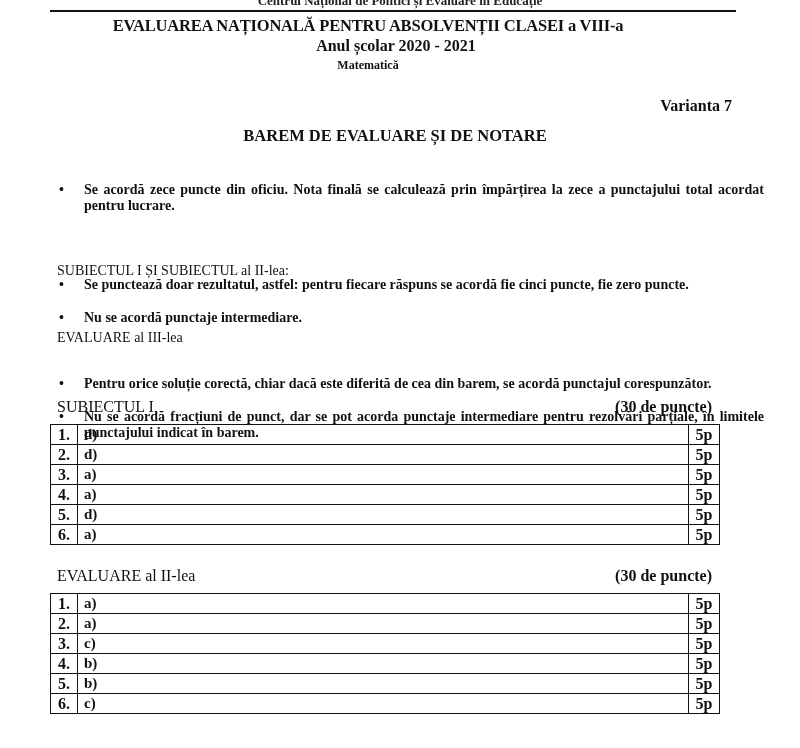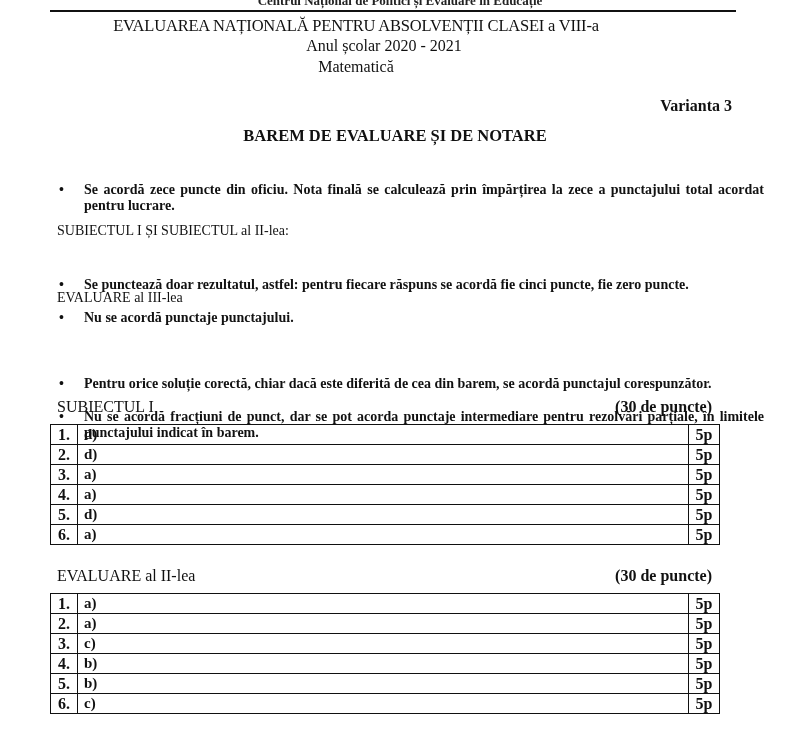--- a/index.html
+++ b/index.html
@@ -8,31 +8,31 @@
     font-family: "Liberation Serif", serif; color: #111;
   }
   .hdr-cut {
     position: absolute; top: -7px; left: 0; width: 800px; text-align: center;
     font-size: 13px; font-weight: bold; color: #222;
   }
   .hdr-rule {
     position: absolute; top: 10px; left: 50px; width: 686px;
     border-top: 2px solid #111;
   }
-  .title-line { position: absolute; left: 0; width: 712px; text-align: center; font-weight: normal; }
+  .title-line { position: absolute; left: 12px; width: 712px; text-align: center; font-weight: bold; }
   .t1 { top: 16px; font-size: 16.5px; letter-spacing: -0.2px; }
   .t2 { top: 37px; font-size: 16px; margin-left: 28px; }
-  .t3 { top: 58px; font-size: 16px; }
+  .t3 { top: 58px; font-size: 12px; }
   .variant { position: absolute; top: 97px; right: 68px; font-weight: bold; font-size: 16px; }
   .barem { position: absolute; top: 126px; left: 0; width: 790px; text-align: center; font-weight: bold; font-size: 16.5px; }
 
   .rules { position: absolute; left: 57px; width: 680px; font-size: 14px; line-height: 16px; font-family: Liberation Serif, serif; }
   .bullet { position: relative; padding-left: 27px; font-weight: bold; text-align: justify; }
   .bullet::before { content: "•"; position: absolute; left: 2px; top: 0; }
-  .sec-label { font-size: 14px; }
+  .sec-label { font-size: 14px; margin-top: 40px; }
   .r1 { top: 182px; }
   .r2 { top: 223px; }
   .r3 { top: 245px; }
   .r4 { top: 262px; }
   .r5 { top: 290px; }
   .r6 { top: 312px; }
   .r7 { top: 329px; }
 
   .subj-title { position: absolute; left: 57px; font-size: 16px; }
   .subj-points { position: absolute; right: 88px; font-size: 16px; font-weight: bold; }
@@ -52,27 +52,27 @@
 </style>
 </head>
 <body>
 
 <div class="hdr-cut">Centrul Național de Politici și Evaluare în Educație</div>
 <div class="hdr-rule"></div>
 
 <div class="title-line t1">EVALUAREA NAȚIONALĂ PENTRU ABSOLVENȚII CLASEI a VIII-a</div>
 <div class="title-line t2">Anul școlar 2020 - 2021</div>
 <div class="title-line t3">Matematică</div>
-<div class="variant">Varianta 3</div>
+<div class="variant">Varianta 7</div>
 <div class="barem">BAREM DE EVALUARE ȘI DE NOTARE</div>
 
 <div class="rules r1 bullet">Se acordă zece puncte din oficiu. Nota finală se calculează prin împărțirea la zece a punctajului total acordat pentru lucrare.</div>
 <div class="rules r2 sec-label">SUBIECTUL I ȘI SUBIECTUL al II-lea:</div>
 <div class="rules r3 bullet">Se punctează doar rezultatul, astfel: pentru fiecare răspuns se acordă fie cinci puncte, fie zero puncte.</div>
-<div class="rules r4 bullet">Nu se acordă punctaje punctajului.</div>
+<div class="rules r4 bullet">Nu se acordă punctaje intermediare.</div>
 <div class="rules r5 sec-label">EVALUARE al III-lea</div>
 <div class="rules r6 bullet">Pentru orice soluție corectă, chiar dacă este diferită de cea din barem, se acordă punctajul corespunzător.</div>
 <div class="rules r7 bullet">Nu se acordă fracțiuni de punct, dar se pot acorda punctaje intermediare pentru rezolvări parțiale, în limitele punctajului indicat în barem.</div>
 
 <div class="subj-title s1t">SUBIECTUL I</div>
 <div class="subj-points s1t">(30 de puncte)</div>
 <table class="ans tb1">
   <tbody id="tb1-body">
       <tr>
         <td class="num">1.</td>

